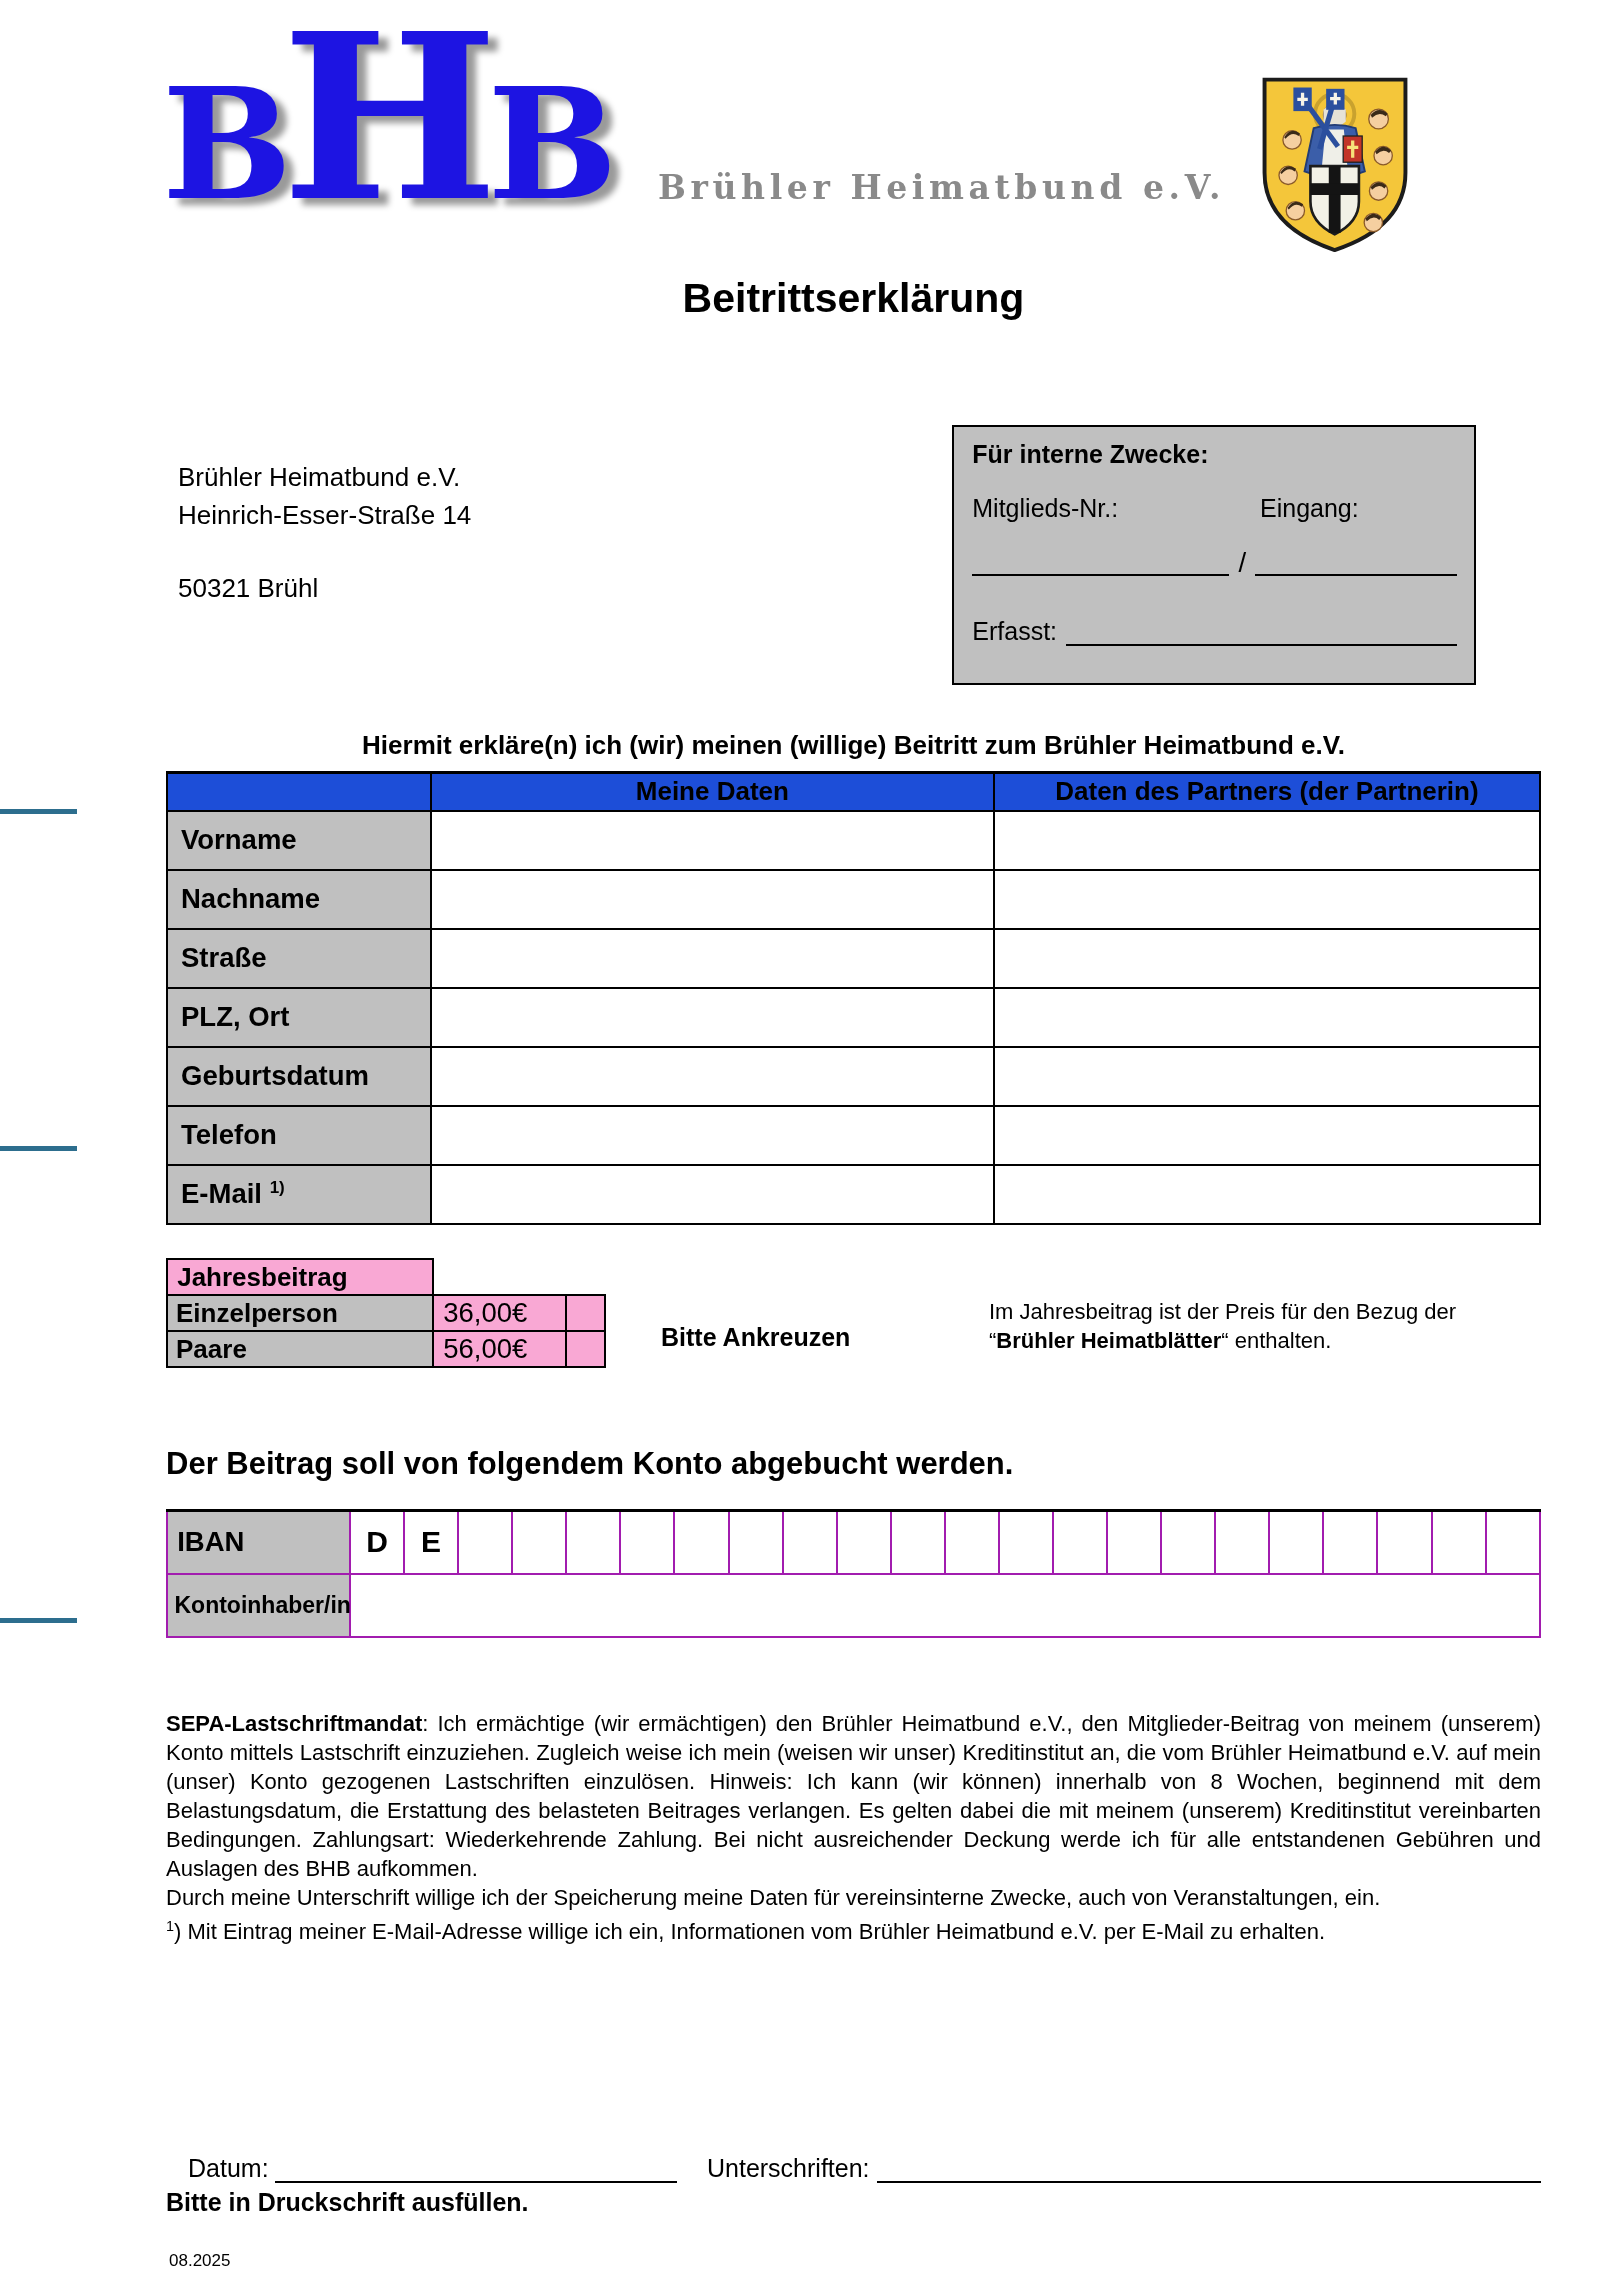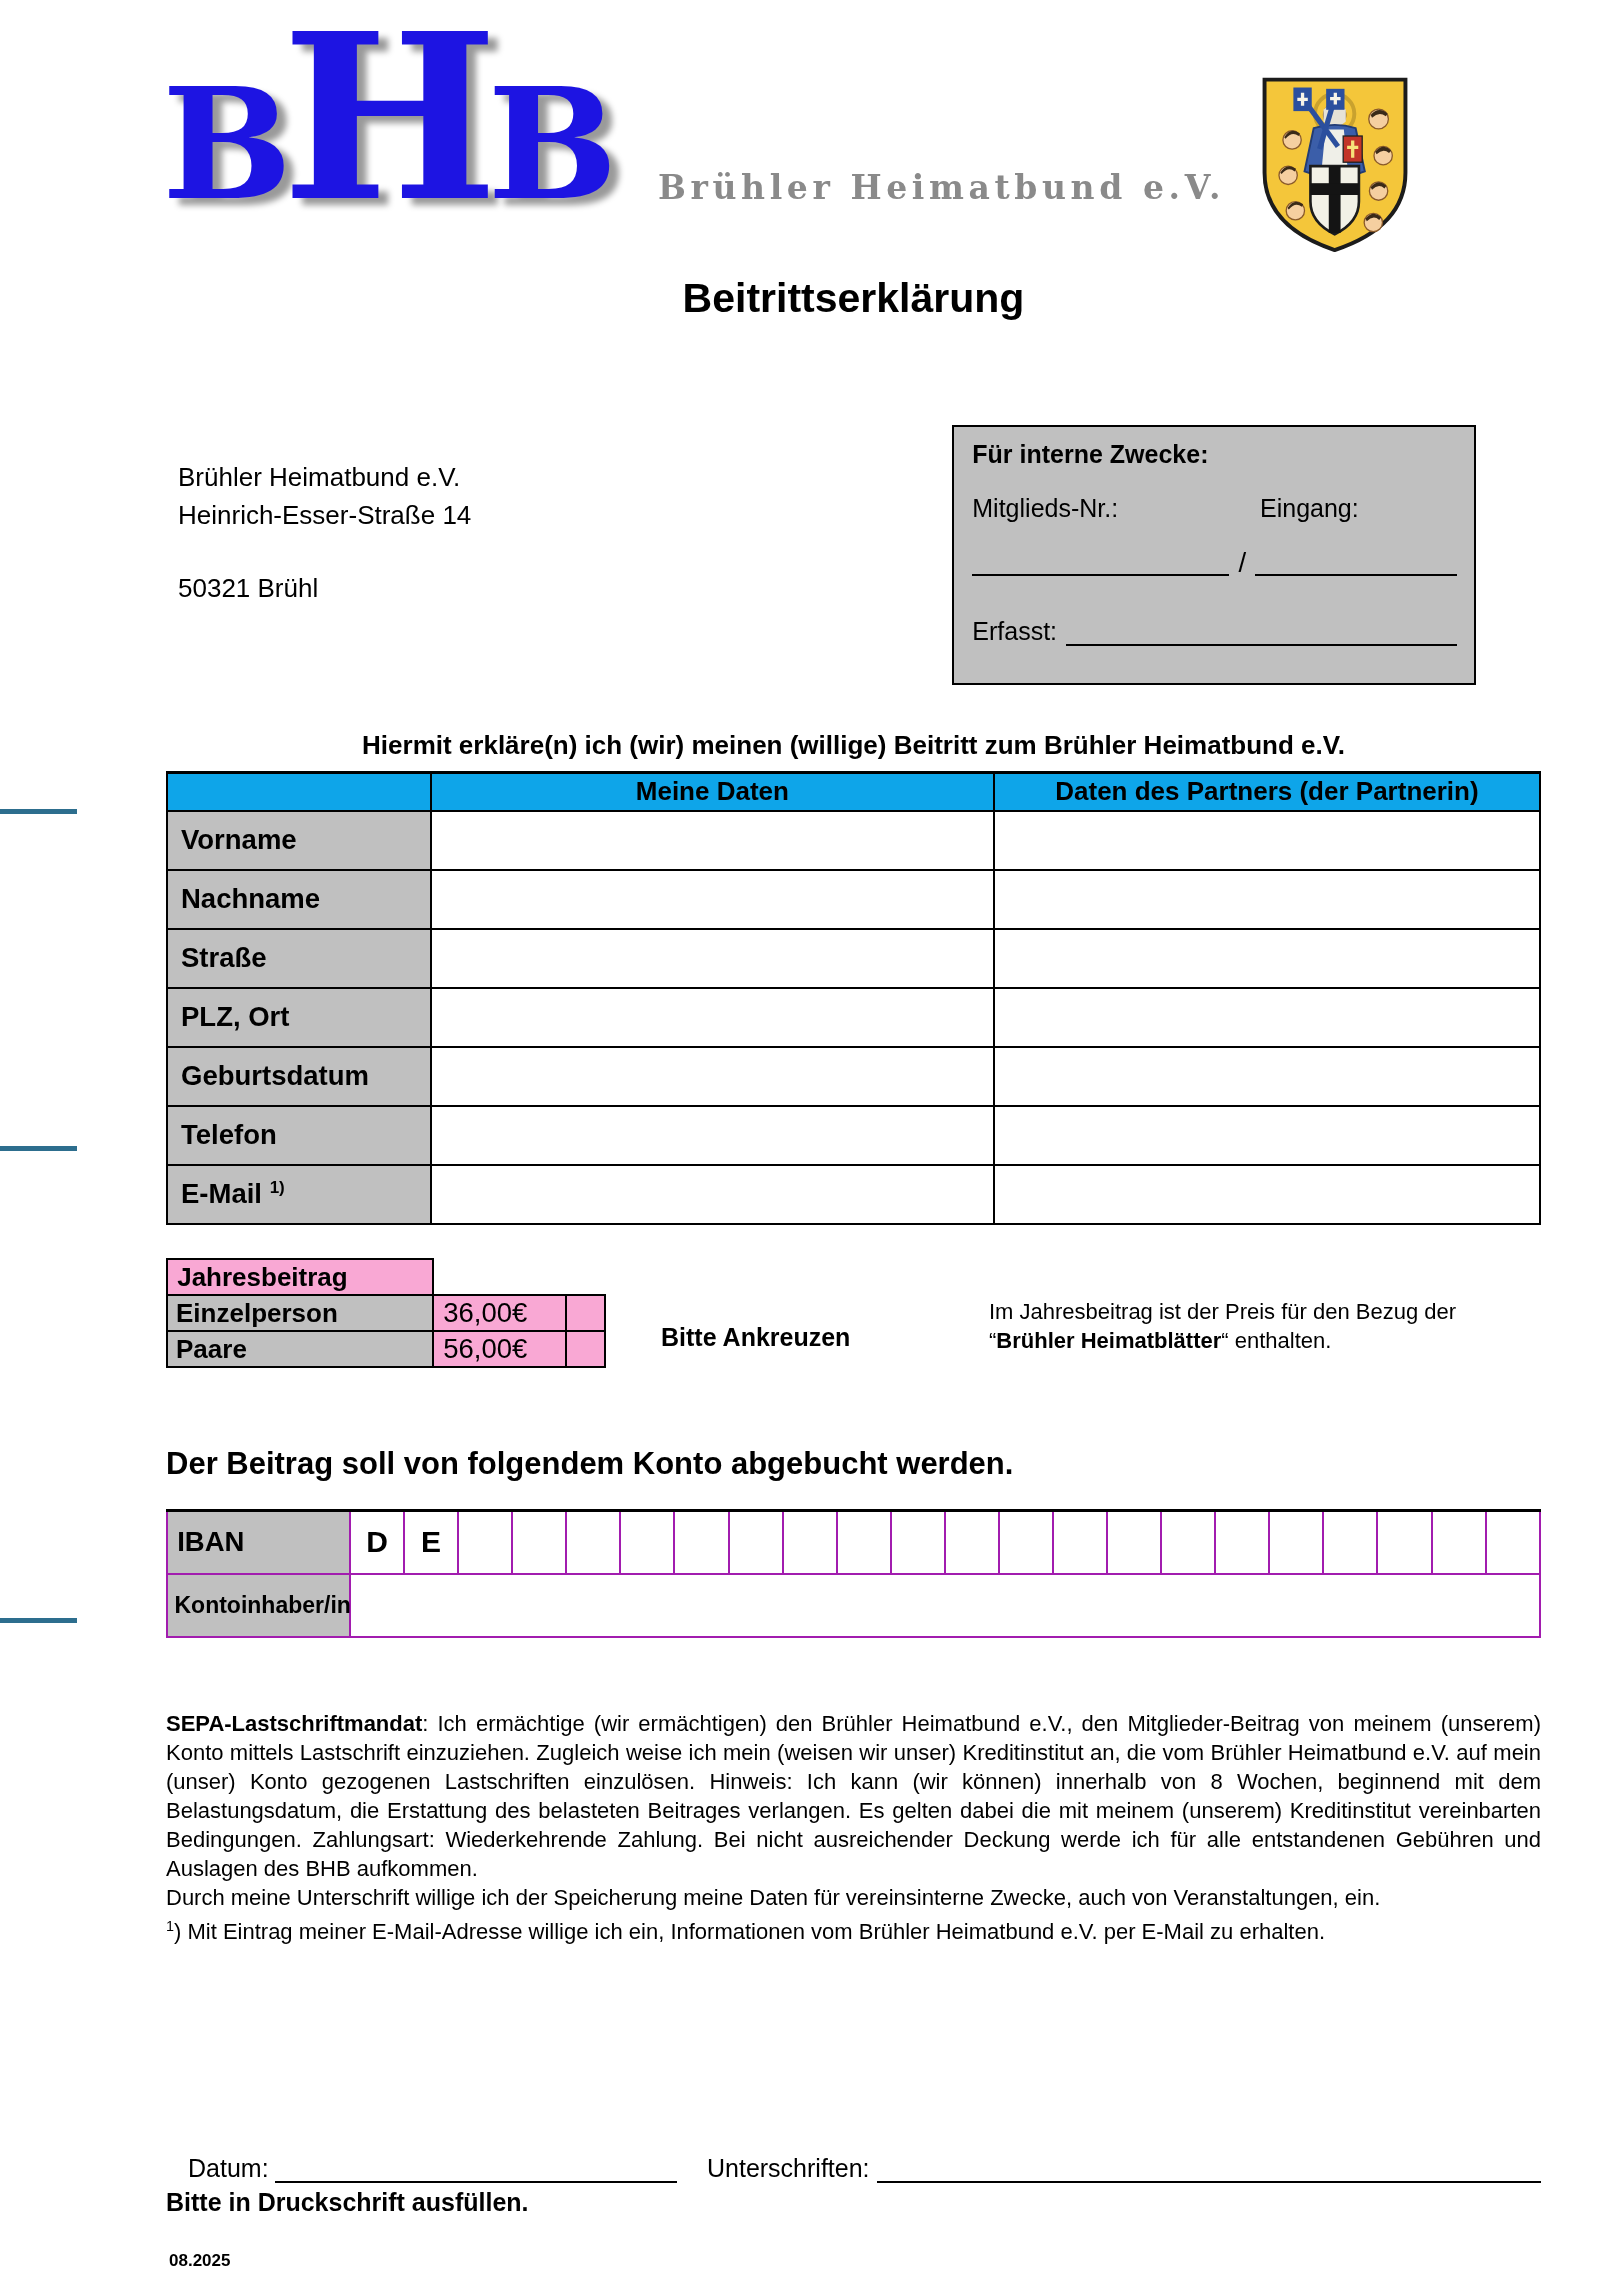--- a/index.html
+++ b/index.html
@@ -49,21 +49,21 @@
   .ib-blank2{flex:1;height:34px;}
   .ib-blank3{flex:1;height:31px;margin-left:9.2px;}
 
   .declare-heading{position:absolute;left:166px;top:730px;width:1375px;text-align:center;
     font-weight:bold;font-size:26px;}
 
   
   .main-table{position:absolute;left:166px;top:771px;width:1375px;border-collapse:collapse;
     border-top:3.9px solid #000;}
   .main-table td{border:2px solid #000;}
-  .main-table .hdr{height:38px;font-weight:bold;font-size:26px;text-align:center;background:#0ea5e9;}
+  .main-table .hdr{height:38px;font-weight:bold;font-size:26px;text-align:center;background:#1d4ed8;}
   .mt-label{background:var(--cell-gray);font-weight:bold;font-size:27.5px;padding-left:13px;height:59px;}
   .mt-label sup{font-size:17px;}
   .mt-input{background:#fff;}
 
   
   .fee-wrap{position:absolute;left:166px;top:1258px;width:445px;height:113px;}
   .fee-cell{position:absolute;border:2px solid #000;height:38px;display:flex;align-items:center;background:#f9a8d4;}
   .fee-head{left:0;top:0;width:268px;font-weight:bold;font-size:26px;padding-left:9.2px;}
   .fee-lbl{left:0;width:268px;background:var(--cell-gray);font-weight:bold;font-size:26px;padding-left:8px;}
   .fee-amt{left:266px;width:135px;font-size:27.5px;padding-left:9.2px;}
@@ -88,21 +88,21 @@
   .sepa p{margin:0;}
   .sepa .just{text-align:justify;}
   .sepa sup{font-size:14.4px;}
 
   
   .sign-row{position:absolute;left:166px;top:2154px;width:1375px;display:flex;align-items:flex-end;font-size:25px;}
   .sign-row .lbl{white-space:nowrap;line-height:1.15;margin-left:22px;}
   .date-blank{width:402px;height:29px;margin:0 7.9px 0 6.5px;}
   .sig-blank{flex:1;height:29px;margin-left:7.9px;}
   .print-note{position:absolute;left:166px;top:2188px;font-weight:bold;font-size:25px;}
-  .version{position:absolute;left:169px;top:2251px;font-weight:bold;font-size:17px;}
+  .version{position:absolute;left:169px;top:2251px;font-weight:normal;font-size:17px;}
 </style>
 </head>
 <body>
 
 <div id="page">
 
   <div class="fold-mark" id="fold1"></div>
   <div class="fold-mark" id="fold2"></div>
   <div class="fold-mark" id="fold3"></div>
 

